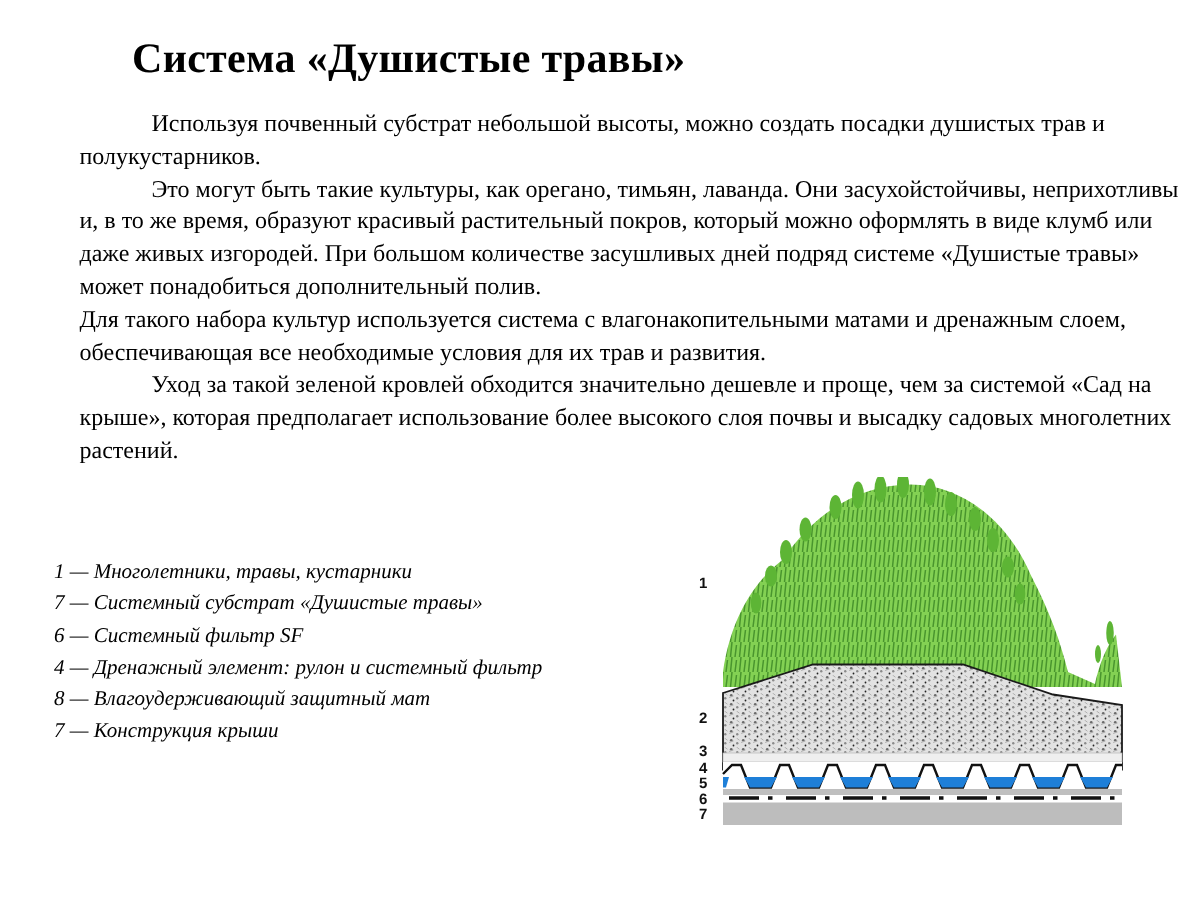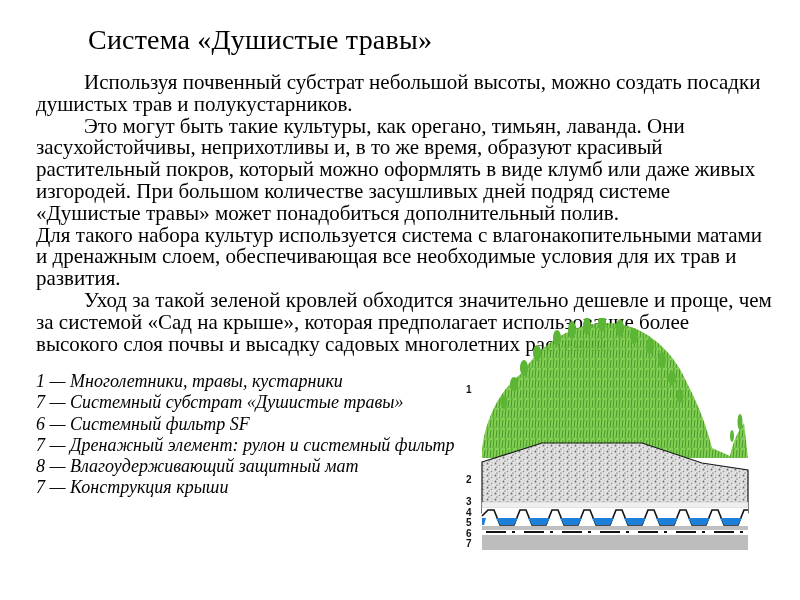--- a/index.html
+++ b/index.html
@@ -2,31 +2,31 @@
 <html><head>
 <meta charset="utf-8">
 <style>
   html, body { margin: 0; padding: 0; }
   body {
     width: 800px; height: 600px; background: #ffffff; position: relative; overflow: hidden;
     font-family: "Liberation Serif", "DejaVu Serif", serif; color: #000;
   }
   .title {
     position: absolute; left: 88px; top: 24px; margin: 0;
-    font-size: 28px; font-weight: normal; letter-spacing: 0.2px; white-space: nowrap;
+    font-size: 28px; font-weight: bold; letter-spacing: 0.2px; white-space: nowrap;
   }
   .body-text {
-    position: absolute; left: 36px; top: 72px; width: 740px;
-    font-size: 21px; line-height: 21.8px;
+    position: absolute; left: 53px; top: 72px; width: 740px;
+    font-size: 16px; line-height: 21.8px;
   }
   .body-text p { margin: 0; }
   .indent { text-indent: 48px; }
   .legend {
     position: absolute; left: 36px; top: 371px;
-    font-size: 18px; line-height: 21.3px; font-style: italic; white-space: nowrap;
+    font-size: 14px; line-height: 21.3px; font-style: italic; white-space: nowrap;
   }
   .legend div { margin: 0; }
   .diagram { position: absolute; left: 462px; top: 318px; width: 300px; height: 240px; }
   .layer-label {
     position: absolute; font-family: "Liberation Sans", "DejaVu Sans", sans-serif;
     font-weight: bold; font-size: 10px; color: #111;
   }
 </style>
 </head>
 <body>
@@ -37,21 +37,21 @@
   <p class="indent">Используя почвенный субстрат небольшой высоты, можно создать посадки душистых трав и полукустарников.</p>
   <p class="indent">Это могут быть такие культуры, как орегано, тимьян, лаванда. Они засухойстойчивы, неприхотливы и, в то же время, образуют красивый растительный покров, который можно оформлять в виде клумб или даже живых изгородей. При большом количестве засушливых дней подряд системе «Душистые травы» может понадобиться дополнительный полив.</p>
   <p>Для такого набора культур используется система с влагонакопительными матами и дренажным слоем, обеспечивающая все необходимые условия для их трав и развития.</p>
   <p class="indent">Уход за такой зеленой кровлей обходится значительно дешевле и проще, чем за системой «Сад на крыше», которая предполагает использование более высокого слоя почвы и высадку садовых многолетних растений.</p>
 </div>
 
 <div class="legend">
   <div>1 — Многолетники, травы, кустарники</div>
   <div>7 — Системный субстрат «Душистые травы»</div>
   <div>6 — Системный фильтр SF</div>
-  <div>7 — Дренажный элемент: рулон и системный фильтр</div>
+  <div>4 — Дренажный элемент: рулон и системный фильтр</div>
   <div>8 — Влагоудерживающий защитный мат</div>
   <div>7 — Конструкция крыши</div>
 </div>
 
 <div class="diagram">
   <svg width="300" height="240" viewBox="0 0 300 240">
     <defs>
       <pattern id="gravel" width="8" height="6" patternUnits="userSpaceOnUse">
         <rect width="8" height="6" fill="#e2e2e2"></rect>
         <circle cx="1.5" cy="1.5" r="0.9" fill="#6a6a6a"></circle>

